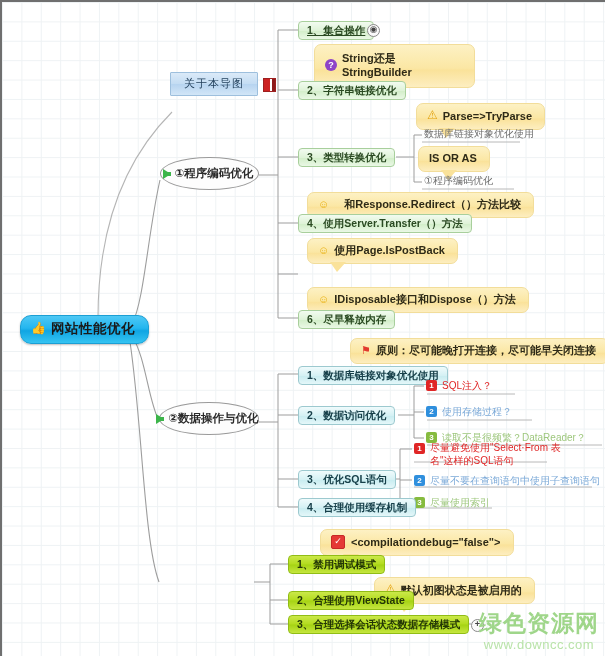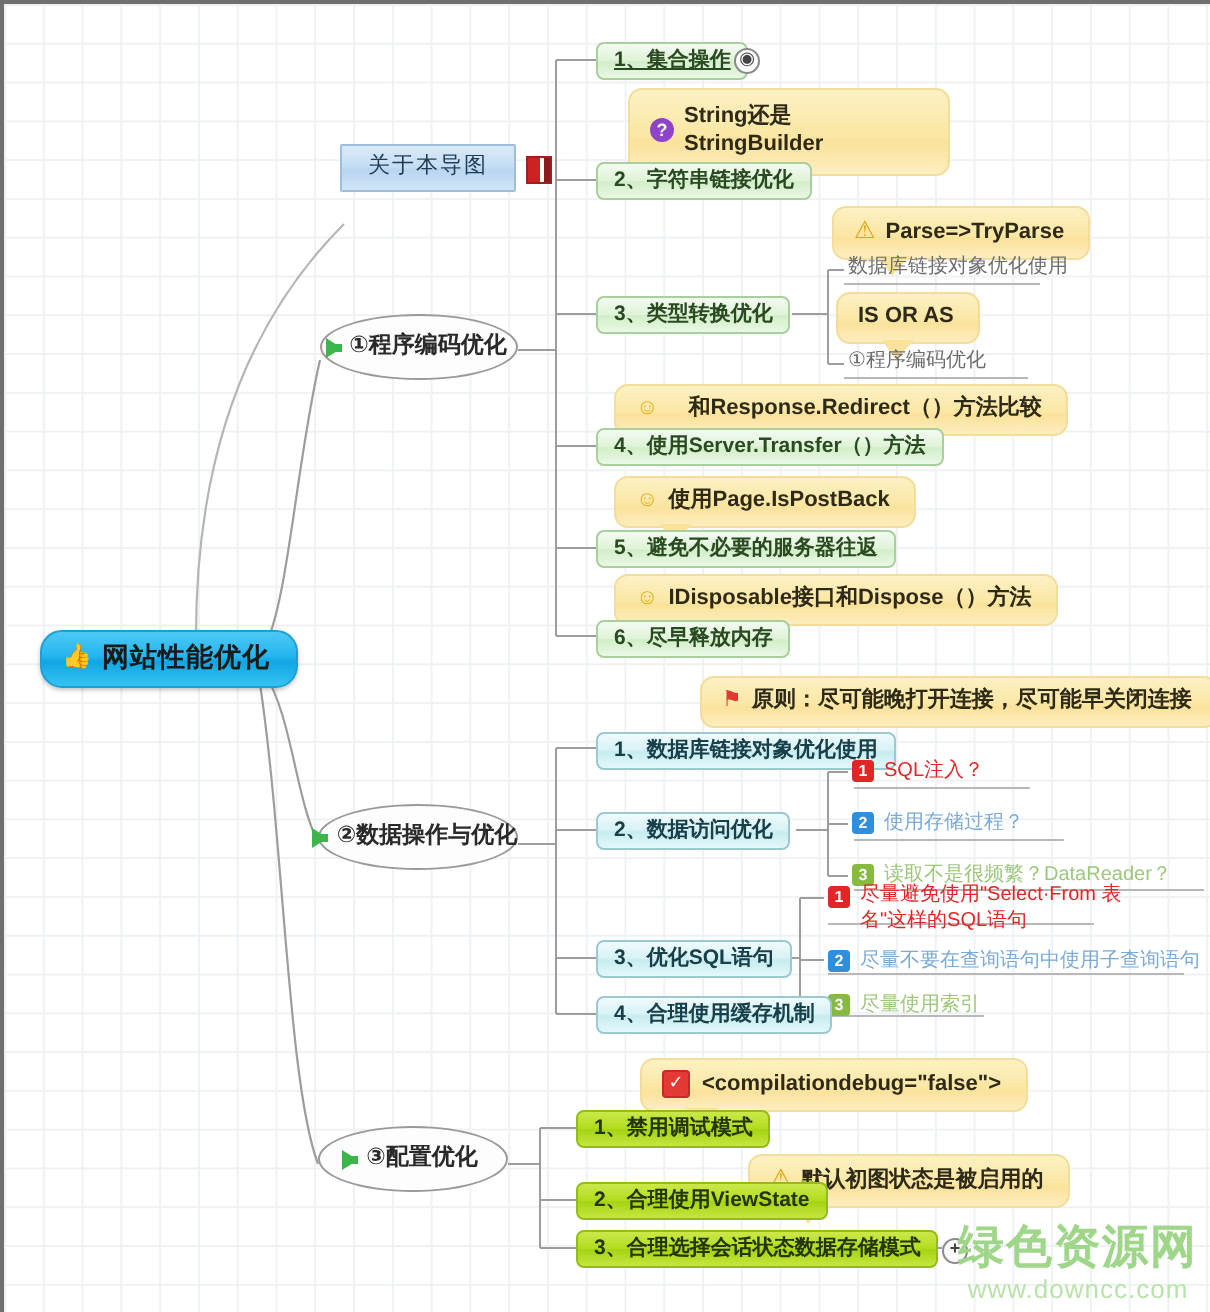--- a/index.html
+++ b/index.html
@@ -371,23 +371,20 @@
 
   <div class="node green" style="left:296px; top:212px;">
     <span>4、使用Server.Transfer（）方法</span>
   </div>
 
   <div class="node callout" style="left:305px; top:236px;">
     <span class="icon smiley">☺</span>
     <span style="margin-left:5px;">使用Page.IsPostBack</span>
   </div>
 
-  <div class="node green" style="left:296px; top:263px;">
-    <span>5、避免不必要的服务器往返</span>
-  </div>
 
   <div class="node callout" style="left:305px; top:285px;">
     <span class="icon smiley">☺</span>
     <span style="margin-left:5px;">IDisposable接口和Dispose（）方法</span>
   </div>
 
   <div class="node green" style="left:296px; top:308px;">
     <span>6、尽早释放内存</span>
   </div>
 
@@ -436,24 +433,20 @@
   </div>
   <div class="node plain" style="left:412px; top:495px;">
     <span class="badge b3">3</span>
     <span style="color:#9ec77d;">尽量使用索引</span>
   </div>
 
   <div class="node cyan" style="left:296px; top:496px;">
     <span>4、合理使用缓存机制</span>
   </div>
 
-  <div class="node ellipse" style="left:157px; top:561px; width:95px;">
-    <span class="icon arrow-green"></span>
-    <span class="lbl">③配置优化</span>
-  </div>
 
   <div class="node callout" style="left:318px; top:527px;">
     <span class="icon checkbox-ico">✓</span>
     <span style="margin-left:6px;">&lt;compilationdebug="false"&gt;</span>
   </div>
 
   <div class="node brightgreen" style="left:286px; top:553px;">
     <span>1、禁用调试模式</span>
   </div>
 

